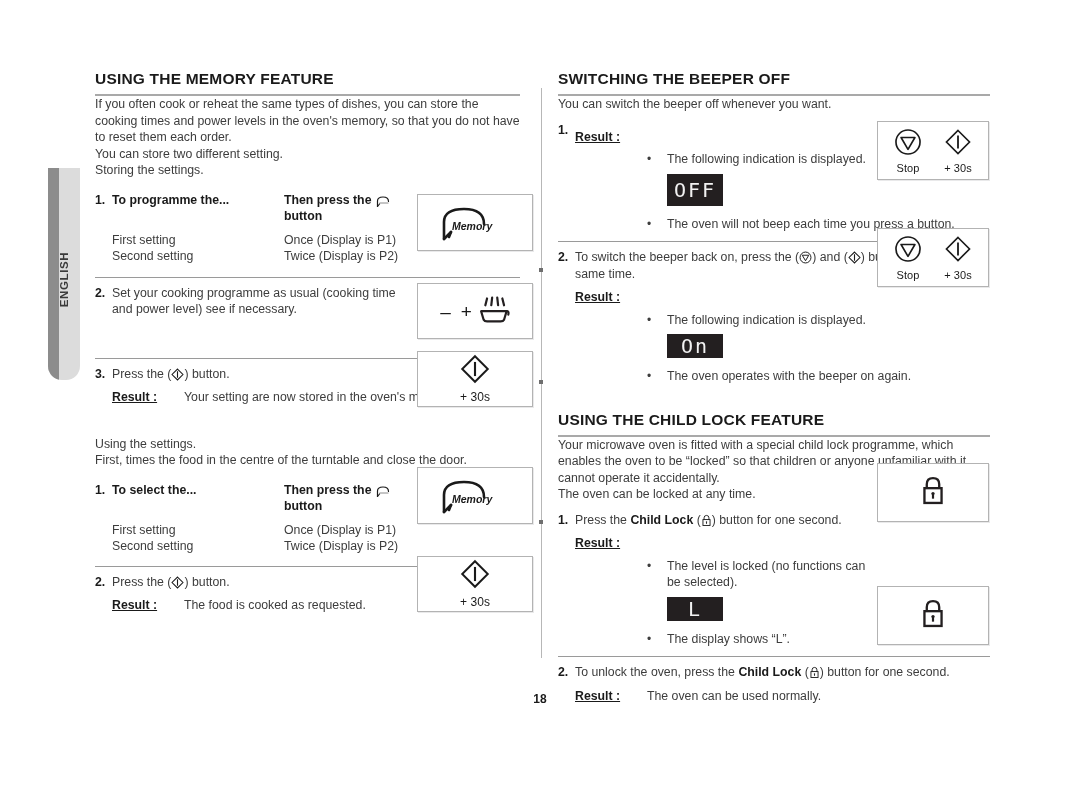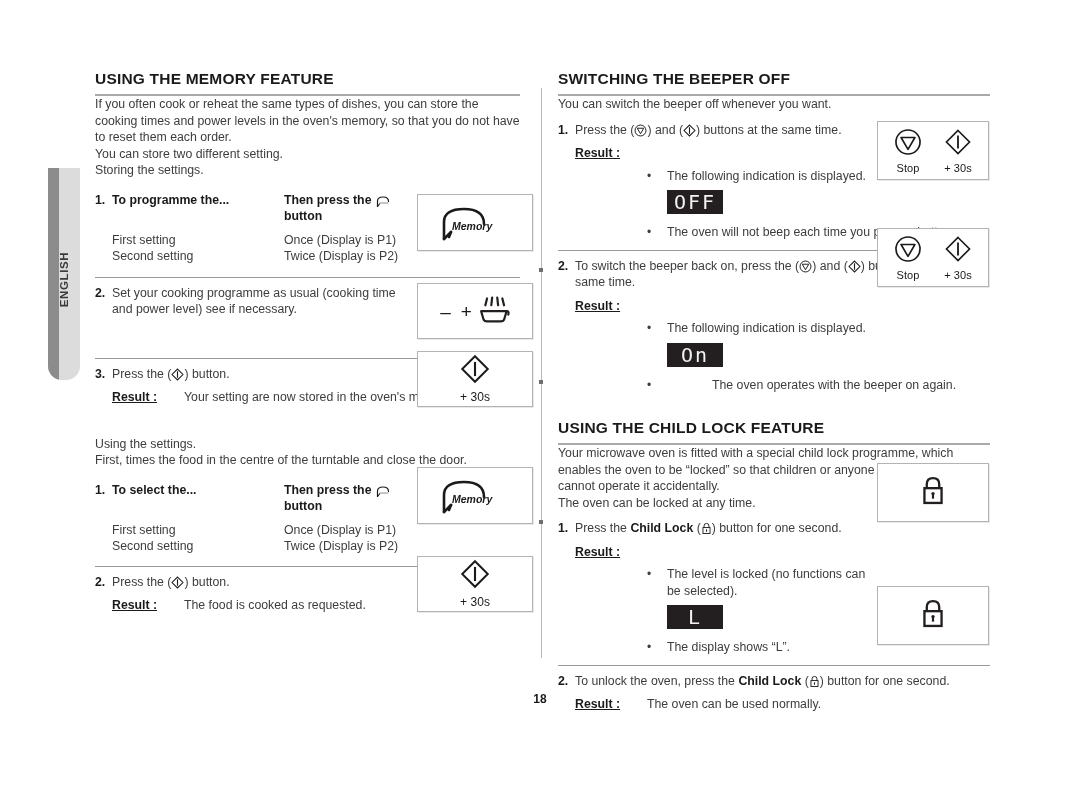--- a/index.html
+++ b/index.html
@@ -432,42 +432,29 @@
 
   <div class="col col-right">
 
     <h2 class="section-title">Switching the beeper off</h2>
 
     <p class="body mt13" style="width:310px;">You can switch the beeper off whenever you want.</p>
 
     <div class="step mt9">
       <div class="num">1.</div>
       <div class="content" style="width:315px;">
-        <div>
-          <span>Press the (</span><span class="ii" style="width:13px;height:13px;">
-            <svg viewBox="0 0 20 20" width="13" height="13">
-              <circle cx="10" cy="10" r="8.4" fill="none" stroke="#1a1a1a" stroke-width="1.5"></circle>
-              <path d="M5 6.5 L15 6.5 L10 15 Z" fill="none" stroke="#1a1a1a" stroke-width="1.5" stroke-linejoin="round"></path>
-            </svg>
-          </span><span>) and (</span><span class="ii" style="width:13px;height:13px;">
-            <svg viewBox="0 0 20 20" width="13" height="13">
-              <path d="M10 1.6 L18.4 10 L10 18.4 L1.6 10 Z" fill="none" stroke="#1a1a1a" stroke-width="1.6"></path>
-              <line x1="10" y1="5" x2="10" y2="15" stroke="#1a1a1a" stroke-width="1.7"></line>
-            </svg>
-          </span><span>) buttons at the same time.</span>
-        </div>
         <div style="margin-top:7px;" class="result-lbl">Result :</div>
 
         <div class="bullet-row indent-72">
           <div class="bullet-dot">•</div>
           <div>The following indication is displayed.</div>
         </div>
 
         <div class="indent-72" style="margin-top:6px;margin-left:92px;">
-          <div class="lcd" style="width:56px;height:24px;">
+          <div class="lcd" style="width:56px;height:32px;">
             <span class="lcd-text">OFF</span>
           </div>
         </div>
 
         <div class="bullet-row indent-72" style="margin-top:10px;">
           <div class="bullet-dot">•</div>
           <div style="width:365px;">The  oven will not beep each time you press a button.</div>
         </div>
       </div>
     </div>
@@ -498,21 +485,21 @@
         </div>
 
         <div class="indent-72" style="margin-top:6px;margin-left:92px;">
           <div class="lcd" style="width:56px;height:24px;text-align:right;">
             <span class="lcd-text">On</span>
           </div>
         </div>
 
         <div class="bullet-row indent-72" style="margin-top:10px;">
           <div class="bullet-dot">•</div>
-          <div style="width:365px;margin-left:45px;">The oven operates with the beeper on again.</div>
+          <div style="width:365px;">The oven operates with the beeper on again.</div>
         </div>
       </div>
     </div>
 
     <h2 class="section-title" style="margin-top:26px;">Using the child lock feature</h2>
 
     <p class="body mt13">Your microwave oven is fitted with a special child lock programme, which enables the oven to be “locked” so that children or anyone unfamiliar with it cannot operate it accidentally.</p>
     <p class="body">The oven can be locked at any time.</p>
 
     <div class="step mt9">

